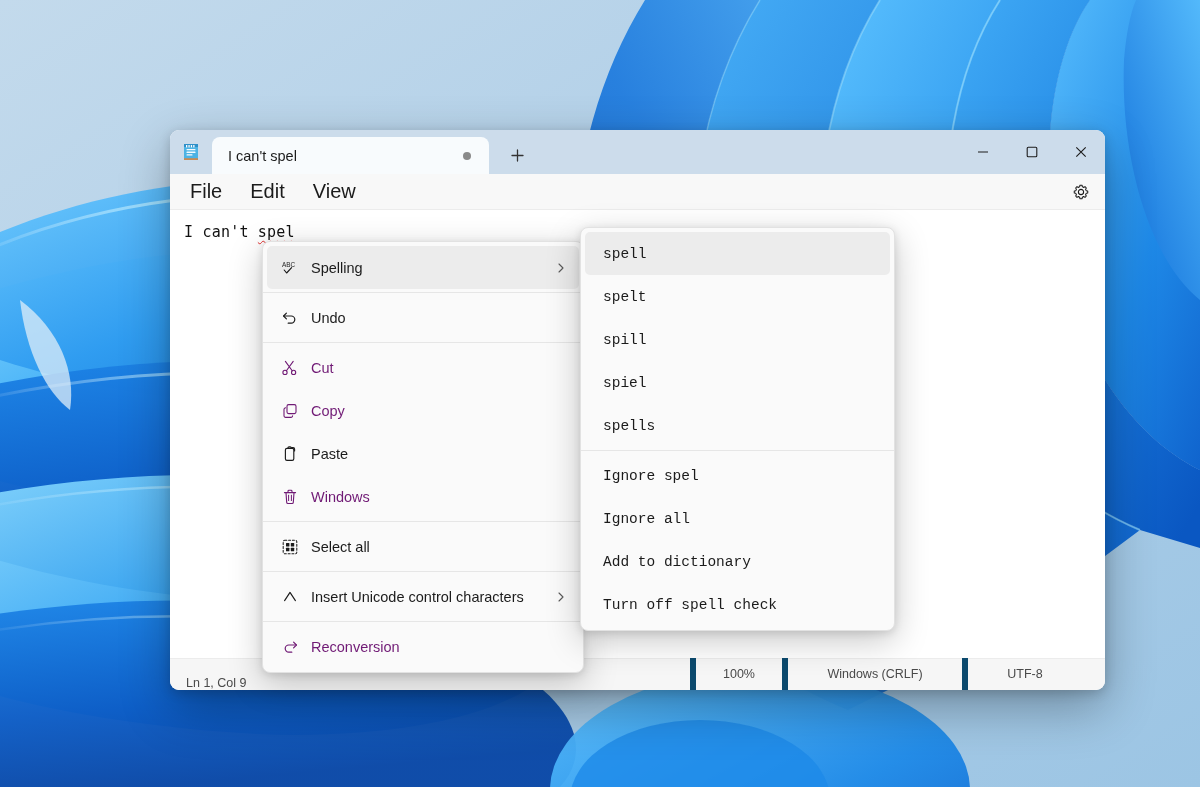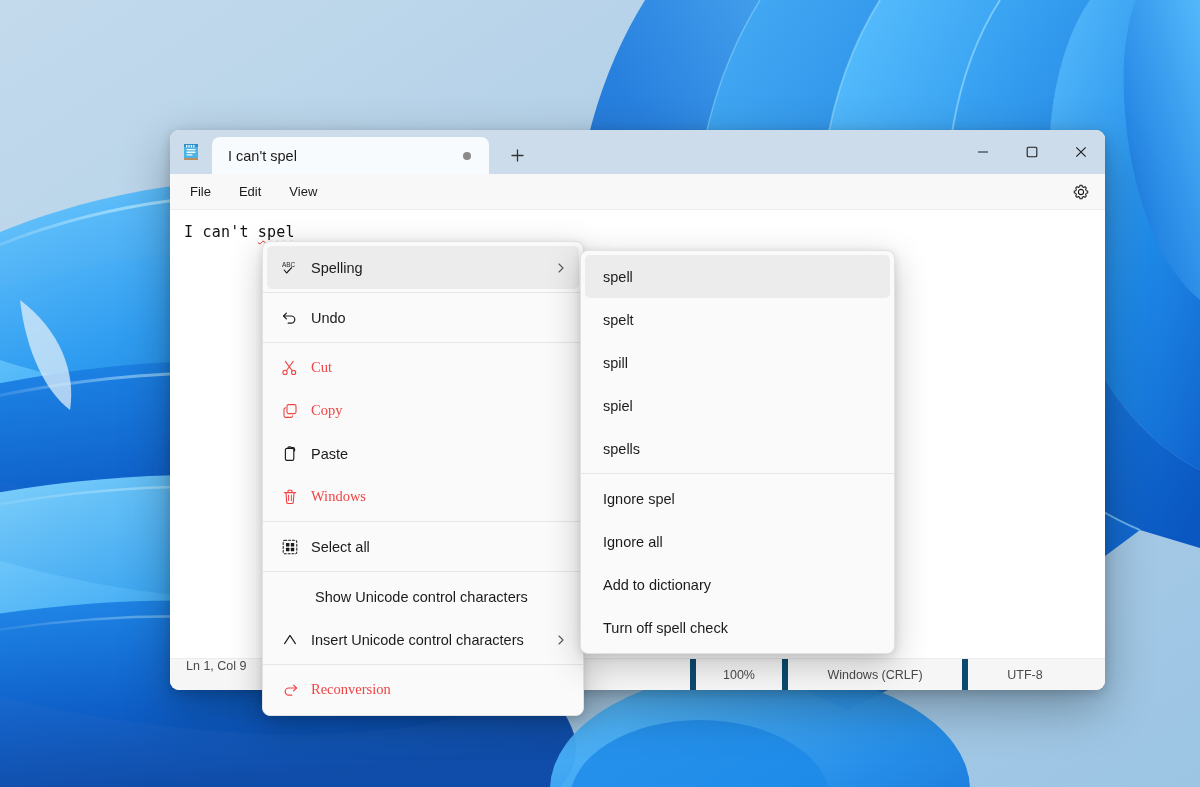--- a/index.html
+++ b/index.html
@@ -124,21 +124,21 @@
     background: #f8f8f8;
     border-bottom: 1px solid #ececec;
     display: flex;
     align-items: center;
     padding-left: 8px;
     position: relative;
     flex: 0 0 auto;
   }
   .menubar-item {
     padding: 5px 12px;
-    font-size: 13px;
+    font-size: 20px;
     color: #1b1b1b;
     border-radius: 4px;
     margin-right: 4px;
   }
   #settings-btn {
     position: absolute;
     right: 10px;
     top: 5px;
     width: 28px;
     height: 26px;
@@ -172,21 +172,21 @@
     text-underline-offset: 2.5px;
     margin-top: 44px;
   }
 
   
   #statusbar {
     height: 32px;
     background: #f6f6f6;
     border-top: 1px solid #ececec;
     display: flex;
-    align-items: flex-start;
+    align-items: flex-end;
     font-size: 12.5px;
     color: #4a4a4a;
     flex: 0 0 auto;
   }
   #status-left {
     padding-left: 16px;
     width: 520px;
   }
   .status-cell {
     height: 32px;
@@ -210,35 +210,36 @@
     padding: 4px 0;
     overflow: hidden;
   }
   #context-menu {
     left: 262px;
     top: 241px;
     width: 322px;
   }
   #spelling-submenu {
     left: 580px;
-    top: 250px;
+    top: 227px;
     width: 315px;
+    font-family: Liberation Mono, monospace;
   }
   .ctx-item {
     height: 43px;
     display: flex;
     align-items: center;
     padding: 0 12px 0 14px;
     font-size: 14.5px;
     color: #1b1b1b;
     margin: 0 4px;
     border-radius: 5px;
   }
   .ctx-item.highlight { background: #ececec; }
-  .ctx-item.disabled { color: #ef4444; font-family: Liberation Serif, serif; }
+  .ctx-item.disabled { color: #701a75; }
   .ctx-icon {
     width: 30px;
     flex: 0 0 30px;
     display: flex;
     align-items: center;
     justify-content: flex-start;
   }
   .ctx-label { flex: 1 1 auto; white-space: nowrap; }
   .ctx-chevron {
     flex: 0 0 auto;
@@ -505,23 +506,20 @@
           <rect x="9.8" y="5" width="3.4" height="3.4" rx="0.5" fill="#1b1b1b"></rect>
           <rect x="5" y="9.8" width="3.4" height="3.4" rx="0.5" fill="#1b1b1b"></rect>
           <rect x="9.8" y="9.8" width="3.4" height="3.4" rx="0.5" fill="#1b1b1b"></rect>
         </svg>
       </span>
       <span class="ctx-label">Select all</span>
     </div>
 
     <div class="ctx-sep"></div>
 
-    <div class="ctx-item no-icon">
-      <span class="ctx-label">Show Unicode control characters</span>
-    </div>
     <div class="ctx-item">
       <span class="ctx-icon">
         <svg width="18" height="18" viewBox="0 0 18 18">
           <path d="M3.6 12.6 L9 4.4 L14.4 12.6" fill="none" stroke="#1b1b1b" stroke-width="1.15" stroke-linecap="round" stroke-linejoin="round"></path>
         </svg>
       </span>
       <span class="ctx-label">Insert Unicode control characters</span>
       <span class="ctx-chevron">
         <svg width="12" height="12" viewBox="0 0 12 12">
             <path d="M4 2 L8 6 L4 10" fill="none" stroke="currentColor" stroke-width="1.1" stroke-linecap="round" stroke-linejoin="round"></path>

